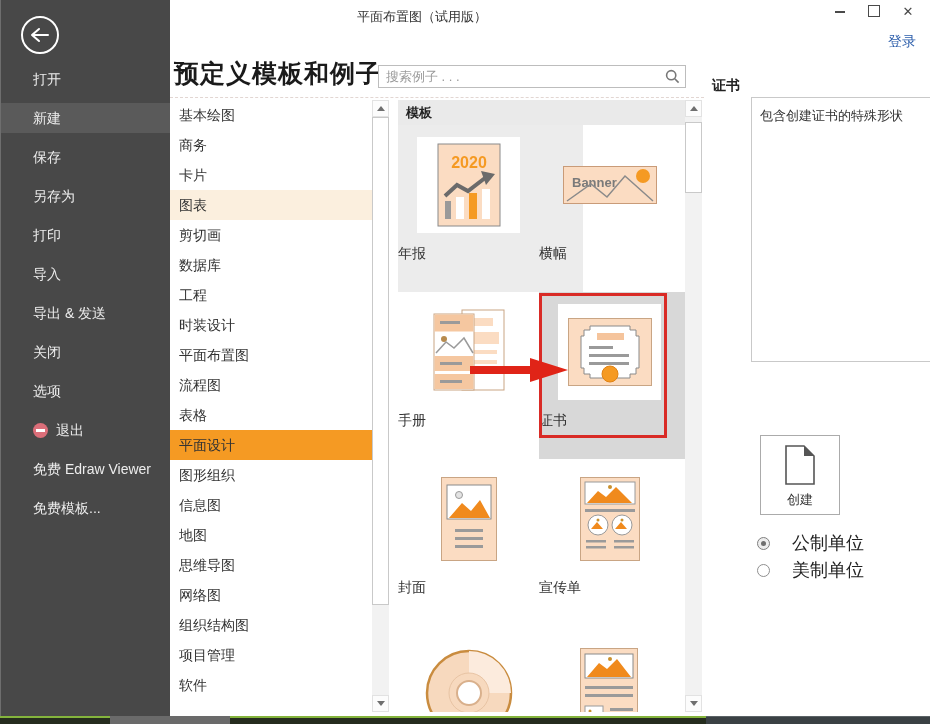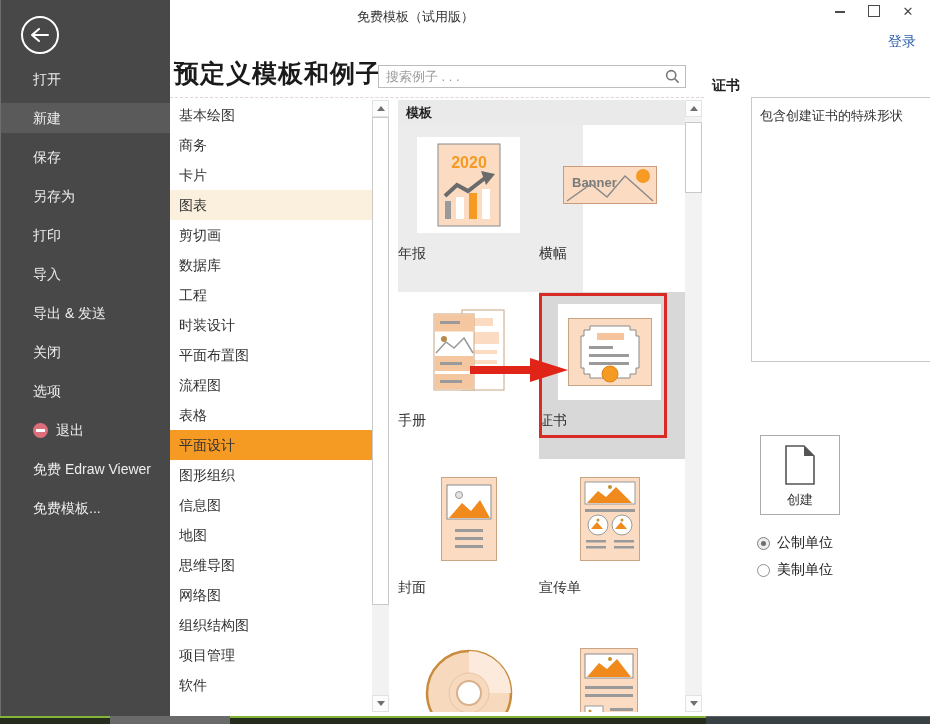--- a/index.html
+++ b/index.html
@@ -62,38 +62,38 @@
            box-sizing:border-box;z-index:6;pointer-events:none;}
   .red-arrow{position:absolute;left:470px;top:356px;z-index:7;pointer-events:none;}
   
   .detail-title{position:absolute;left:712px;top:77px;font-weight:bold;font-size:14px;color:#222;}
   .detail-box{position:absolute;left:710px;top:97px;width:200px;height:265px;border:1px solid #C9C9C9;
               box-sizing:border-box;font-size:13px;color:#333;padding:9px 8px;line-height:18px;margin-left:41px;}
   .create-btn{position:absolute;left:760px;top:435px;width:80px;height:80px;border:1px solid #ABABAB;
               box-sizing:border-box;background:#fff;text-align:center;cursor:pointer;}
   .create-btn .doc{margin-top:9px;}
   .create-label{font-size:13px;color:#333;margin-top:2px;}
-  .radio-row{position:absolute;left:757px;height:16px;display:flex;align-items:center;gap:7px;
-             font-size:14px;color:#222;cursor:pointer;}
+  .radio-row{position:absolute;left:757px;height:16px;display:flex;align-items:center;gap:22px;
+             font-size:18px;color:#222;cursor:pointer;}
   .radio{width:13px;height:13px;border:1px solid #8f8f8f;border-radius:50%;box-sizing:border-box;
          background:#fff;position:relative;flex:0 0 auto;}
   .radio.checked{background:#ededed;border-color:#7f7f7f;}
   .radio.checked::after{content:"";position:absolute;left:3px;top:3px;width:5px;height:5px;border-radius:50%;background:#6f6f6f;}
   
   .desktop{position:absolute;left:0;top:716px;width:930px;height:8px;background:#252c1e;}
   .desktop .seg-green{position:absolute;left:0;top:0;width:706px;height:2px;background:#84b43c;}
   .desktop .seg-gray{position:absolute;left:110px;top:0;width:120px;height:8px;background:#6a6a6a;}
   .desktop .seg-right{position:absolute;left:706px;top:0;width:224px;height:8px;background:#3a4144;border-top:1px solid #5b6366;box-sizing:border-box;}
 </style>
 </head>
 <body>
 
 <div id="app">
 
-  <div class="win-title">免费模板（试用版）</div>
+  <div class="win-title">平面布置图（试用版）</div>
   <div class="win-btn" style="left:825px;"><span class="min-glyph"></span></div>
   <div class="win-btn" style="left:859px;"><span class="max-glyph"></span></div>
   <div class="win-btn" style="left:893px;">✕</div>
   <div class="login">登录</div>
 
   <div class="sidebar">
     <div class="back-btn">
       <svg width="20" height="16" viewBox="0 0 20 16">
         <path d="M9 2 L2 8 L9 14 M2 8 H18" stroke="#fff" stroke-width="2" fill="none" stroke-linecap="round" stroke-linejoin="round"></path>
       </svg>

